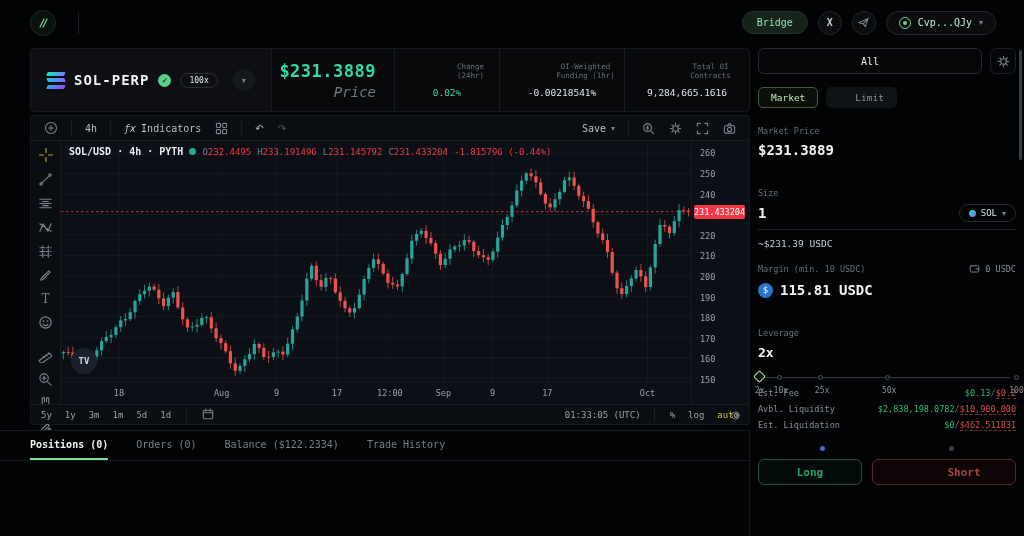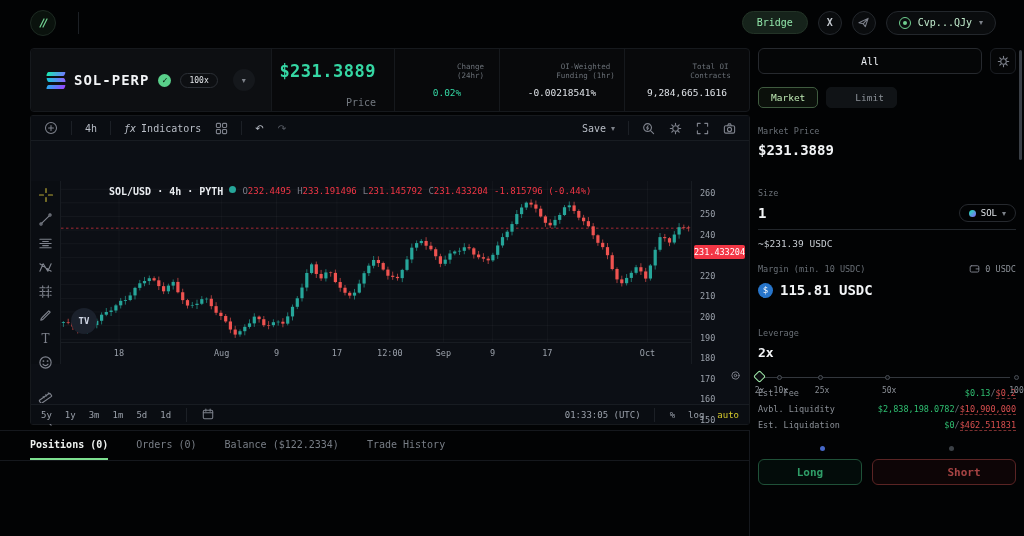--- a/index.html
+++ b/index.html
@@ -30,42 +30,42 @@
   .sol-bar { height:3.5px; border-radius:1px; background:linear-gradient(90deg,#14f195,#7a5cff); }
   .sol-bar:nth-child(1){ transform:skewX(-22deg); background:linear-gradient(90deg,#19e8b1,#6f7bff);}
   .sol-bar:nth-child(2){ transform:skewX(22deg); background:linear-gradient(90deg,#18c6d8,#8a63ff);}
   .sol-bar:nth-child(3){ transform:skewX(-22deg); background:linear-gradient(90deg,#2aa9f0,#9945ff);}
   .sym-name { font-size:14px; font-weight:bold; color:#f2f4f6; letter-spacing:1px; }
   .verify { width:13px; height:13px; border-radius:50%; background:#59d08a; color:#06130a; font-size:9px; display:flex; align-items:center; justify-content:center; }
   .lev-badge { border:1px solid #2b2f35; border-radius:9px; font-size:8px; color:#e3e6ea; padding:2px 8px; }
   .sym-chev { width:22px; height:22px; border-radius:50%; background:#15181c; color:#aeb3ba; display:flex; align-items:center; justify-content:center; margin-left:6px; cursor:pointer; }
   .price-group { margin-left:auto; text-align:right; padding:12px 18px 0 0; }
   .big-price { font-size:17px; font-weight:bold; color:#35d7a4; letter-spacing:0.5px; }
-  .price-sub { font-size:10px; color:#737980; margin-top:16px; }
+  .price-sub { font-size:14px; color:#737980; margin-top:3px;font-style:italic; }
   .stat-cell { border-left:1px solid #16191d; width:105px; display:flex; flex-direction:column; justify-content:center; align-items:center; gap:7px; padding:0 6px; }
   .stat-cell.wide { width:125px; }
   .stat-label { font-size:7.5px; color:#6a7077; text-align:center; line-height:1.2;padding-left:47px; }
   .stat-value { font-size:9.5px; color:#dde1e6; }
   .stat-value.green { color:#35d7a4; }
 
   
-  .chart-card { position:absolute; left:30px; top:115px; width:720px; height:310px; background:#0c0f15; border:1px solid #16191d; border-radius:3px; display:flex; flex-direction:column;gap:40px; }
+  .chart-card { position:absolute; left:30px; top:115px; width:720px; height:310px; background:#0c0f15; border:1px solid #16191d; border-radius:3px; display:flex; flex-direction:column; }
   .c-topbar { height:25px; display:flex; align-items:center; gap:4px; padding:0 8px; border-bottom:1px solid #181c22; background:#0a0d12; font-size:10px; color:#9aa0aa; }
   .tb-sep { width:1px; height:14px; background:#1c2026; margin:0 4px; }
   .tb-btn { display:flex; align-items:center; gap:5px; padding:2px 5px; border-radius:3px; cursor:pointer; color:#b9bec7; }
   .tb-btn svg { display:block; }
   .tb-dim { color:#565b63; }
   .c-body { flex:1; display:flex; min-height:0; }
   .draw-tools { width:30px; border-right:1px solid #181c22; background:#0a0d12; display:flex; flex-direction:column; align-items:center; padding-top:6px; gap:9px; }
   .dt-icon { width:18px; height:18px; display:flex; align-items:center; justify-content:center; cursor:pointer; color:#7e828c; font-size:11px; }
   .dt-div { width:18px; height:1px; background:#1c2026; }
   .plot-wrap { flex:1; position:relative; display:flex; flex-direction:column; min-width:0; }
   .plot-area { flex:1; position:relative; }
   #chart-svg { position:absolute; inset:0; width:100%; height:100%; }
-  .legend { position:absolute; top:5px; left:8px; z-index:3; font-size:9px; display:flex; gap:6px; white-space:nowrap;margin-left:40px; }
+  .legend { position:absolute; top:5px; left:8px; z-index:3; font-size:9px; display:flex; align-items:center; gap:6px; white-space:nowrap; }
   .leg-sym { color:#e8ebef; font-weight:bold; font-size:10px; }
   .leg-dot { width:7px; height:7px; border-radius:50%; background:#26a69a; }
   .leg-k { color:#787b86; }
   .leg-v { color:#f23645; }
   .tv-mark { position:absolute; left:10px; bottom:8px; width:26px; height:26px; border-radius:50%; background:#1b212c; color:#cfd6e4; font-size:9px; font-weight:bold; display:flex; align-items:center; justify-content:center; z-index:2; }
   .x-axis { height:22px; border-top:1px solid #181c22; position:relative; font-size:8.5px; color:#9aa0aa; background:#0c0f15; }
   .x-tick { position:absolute; top:5px; transform:translateX(-50%); }
   .y-axis { width:58px; border-left:1px solid #181c22; position:relative; font-size:8.5px; color:#9aa0aa; background:#0c0f15; }
   .y-tick { position:absolute; left:8px; }
   .price-tag { position:absolute; left:2px; right:4px; height:14px; background:#f23645; color:#fff; font-size:8.5px; display:flex; align-items:center; justify-content:center; border-radius:2px; z-index:2; }

